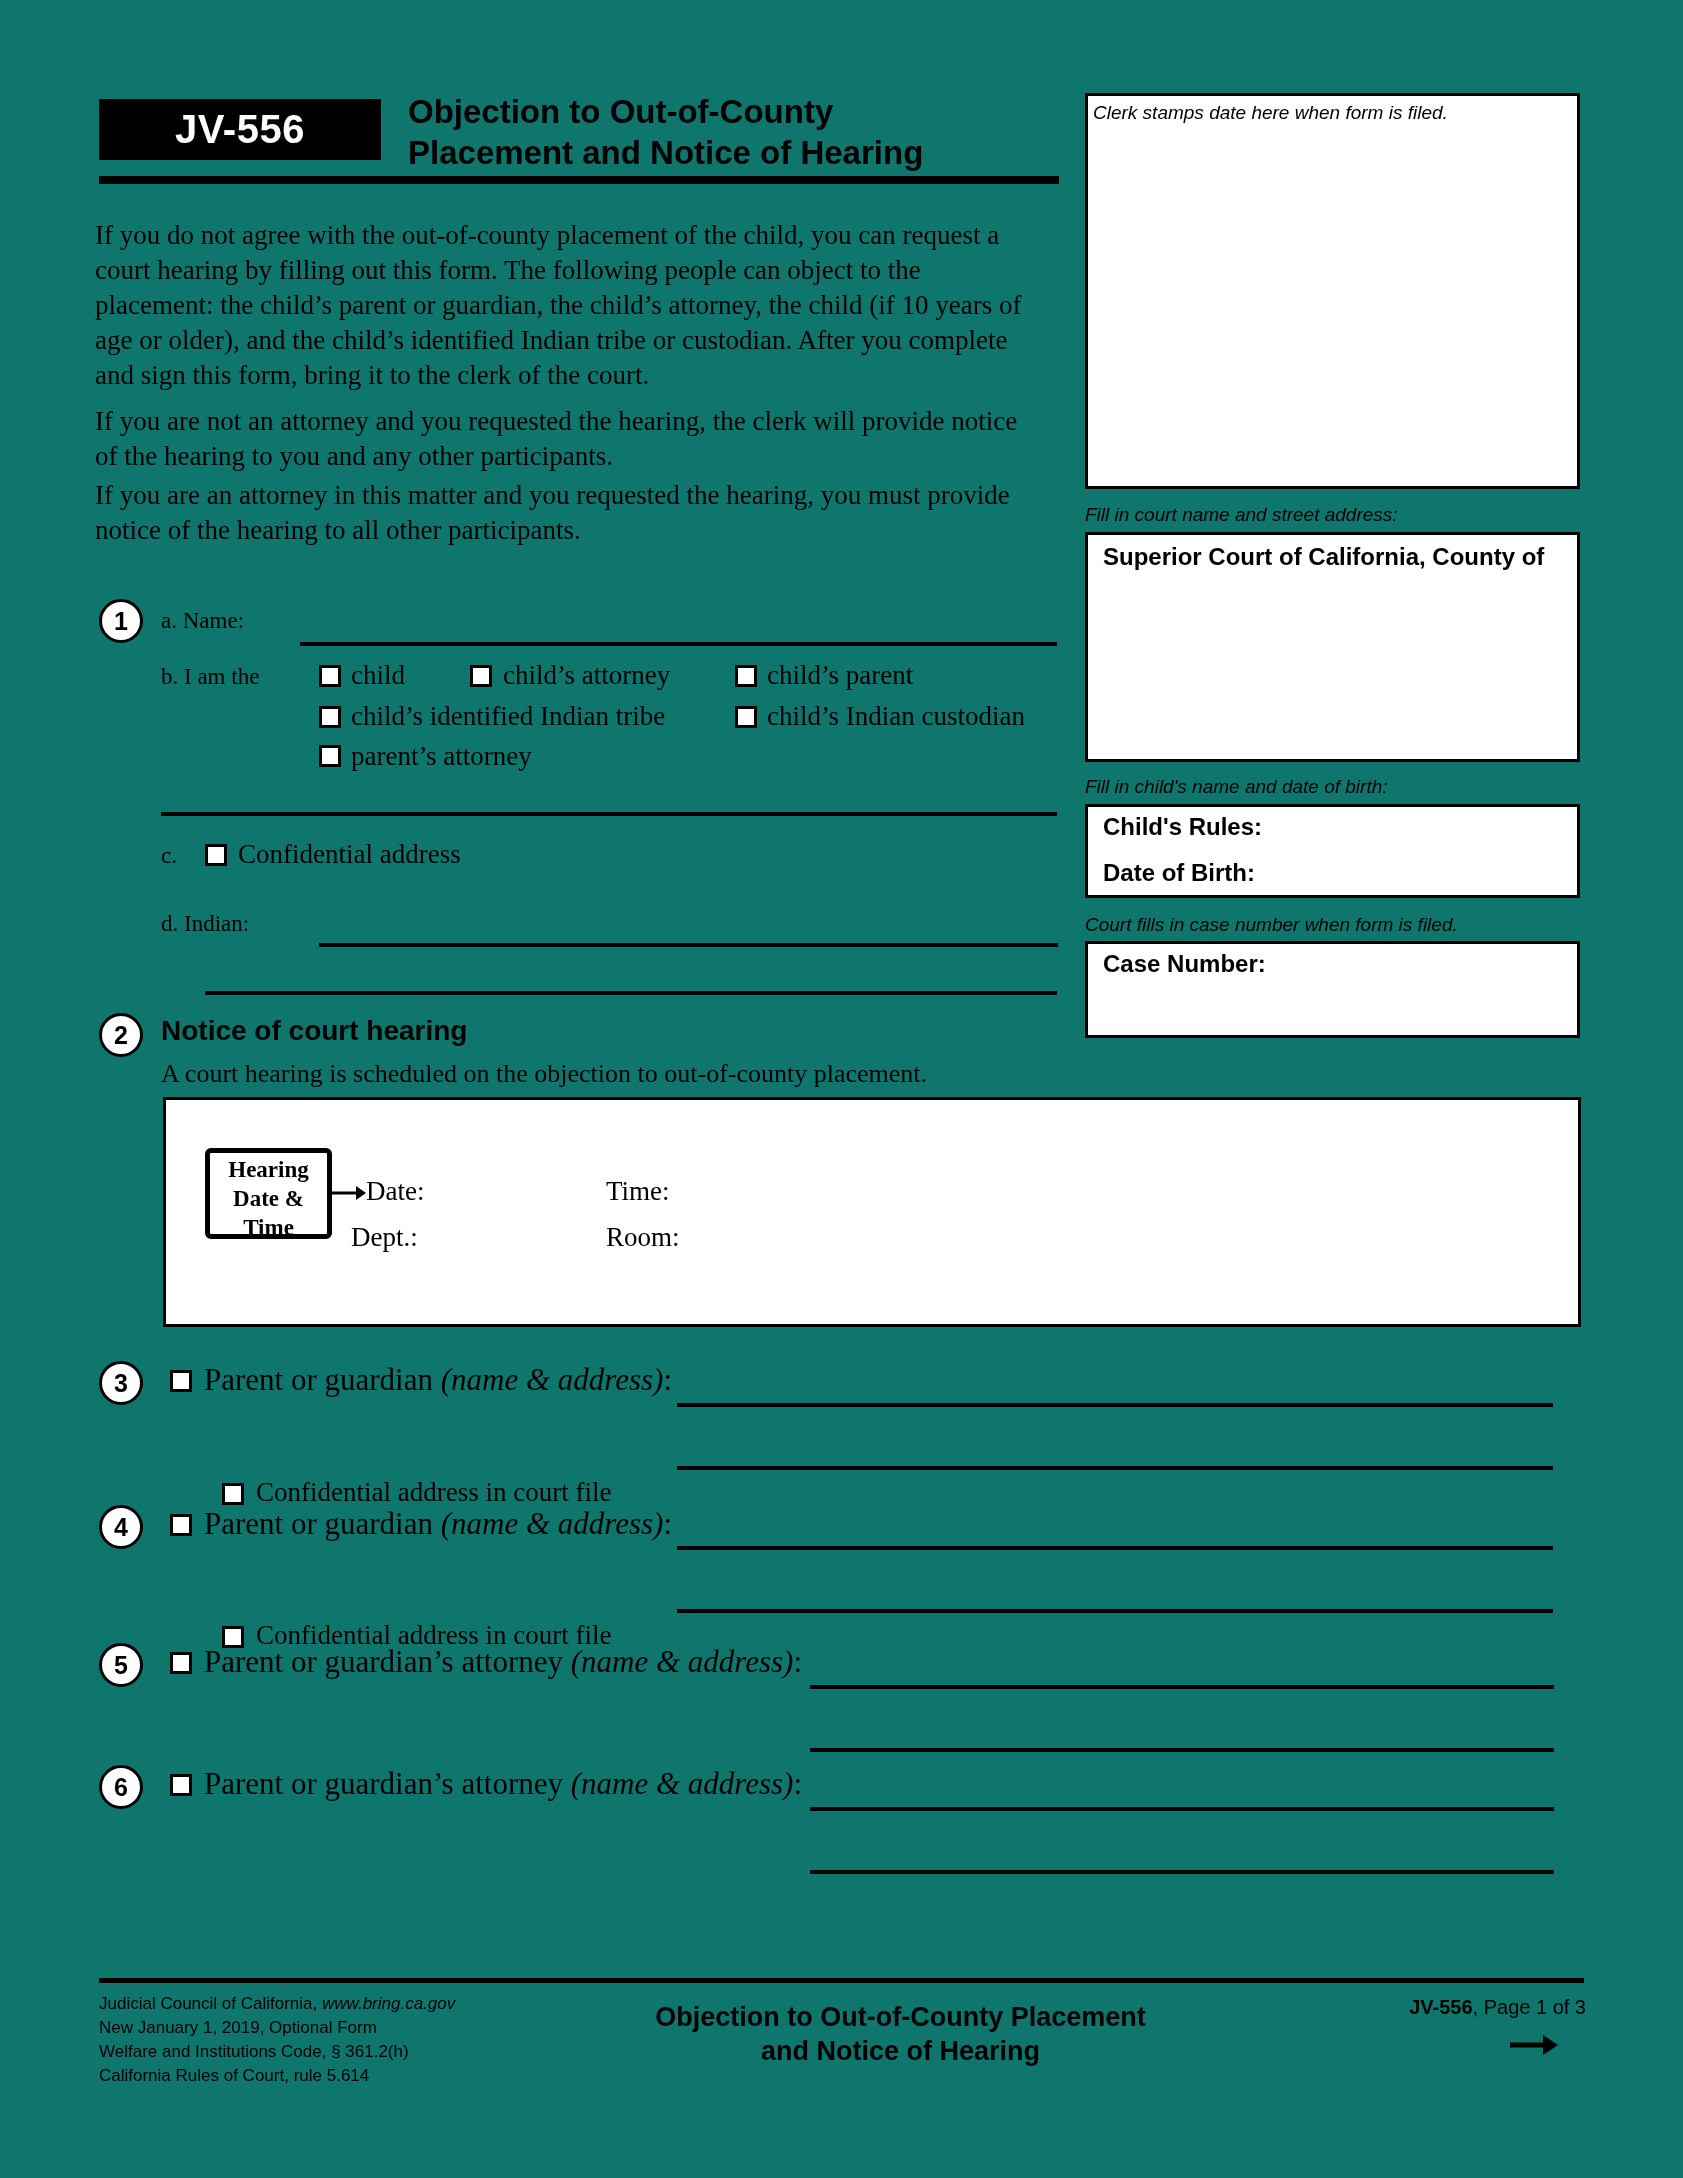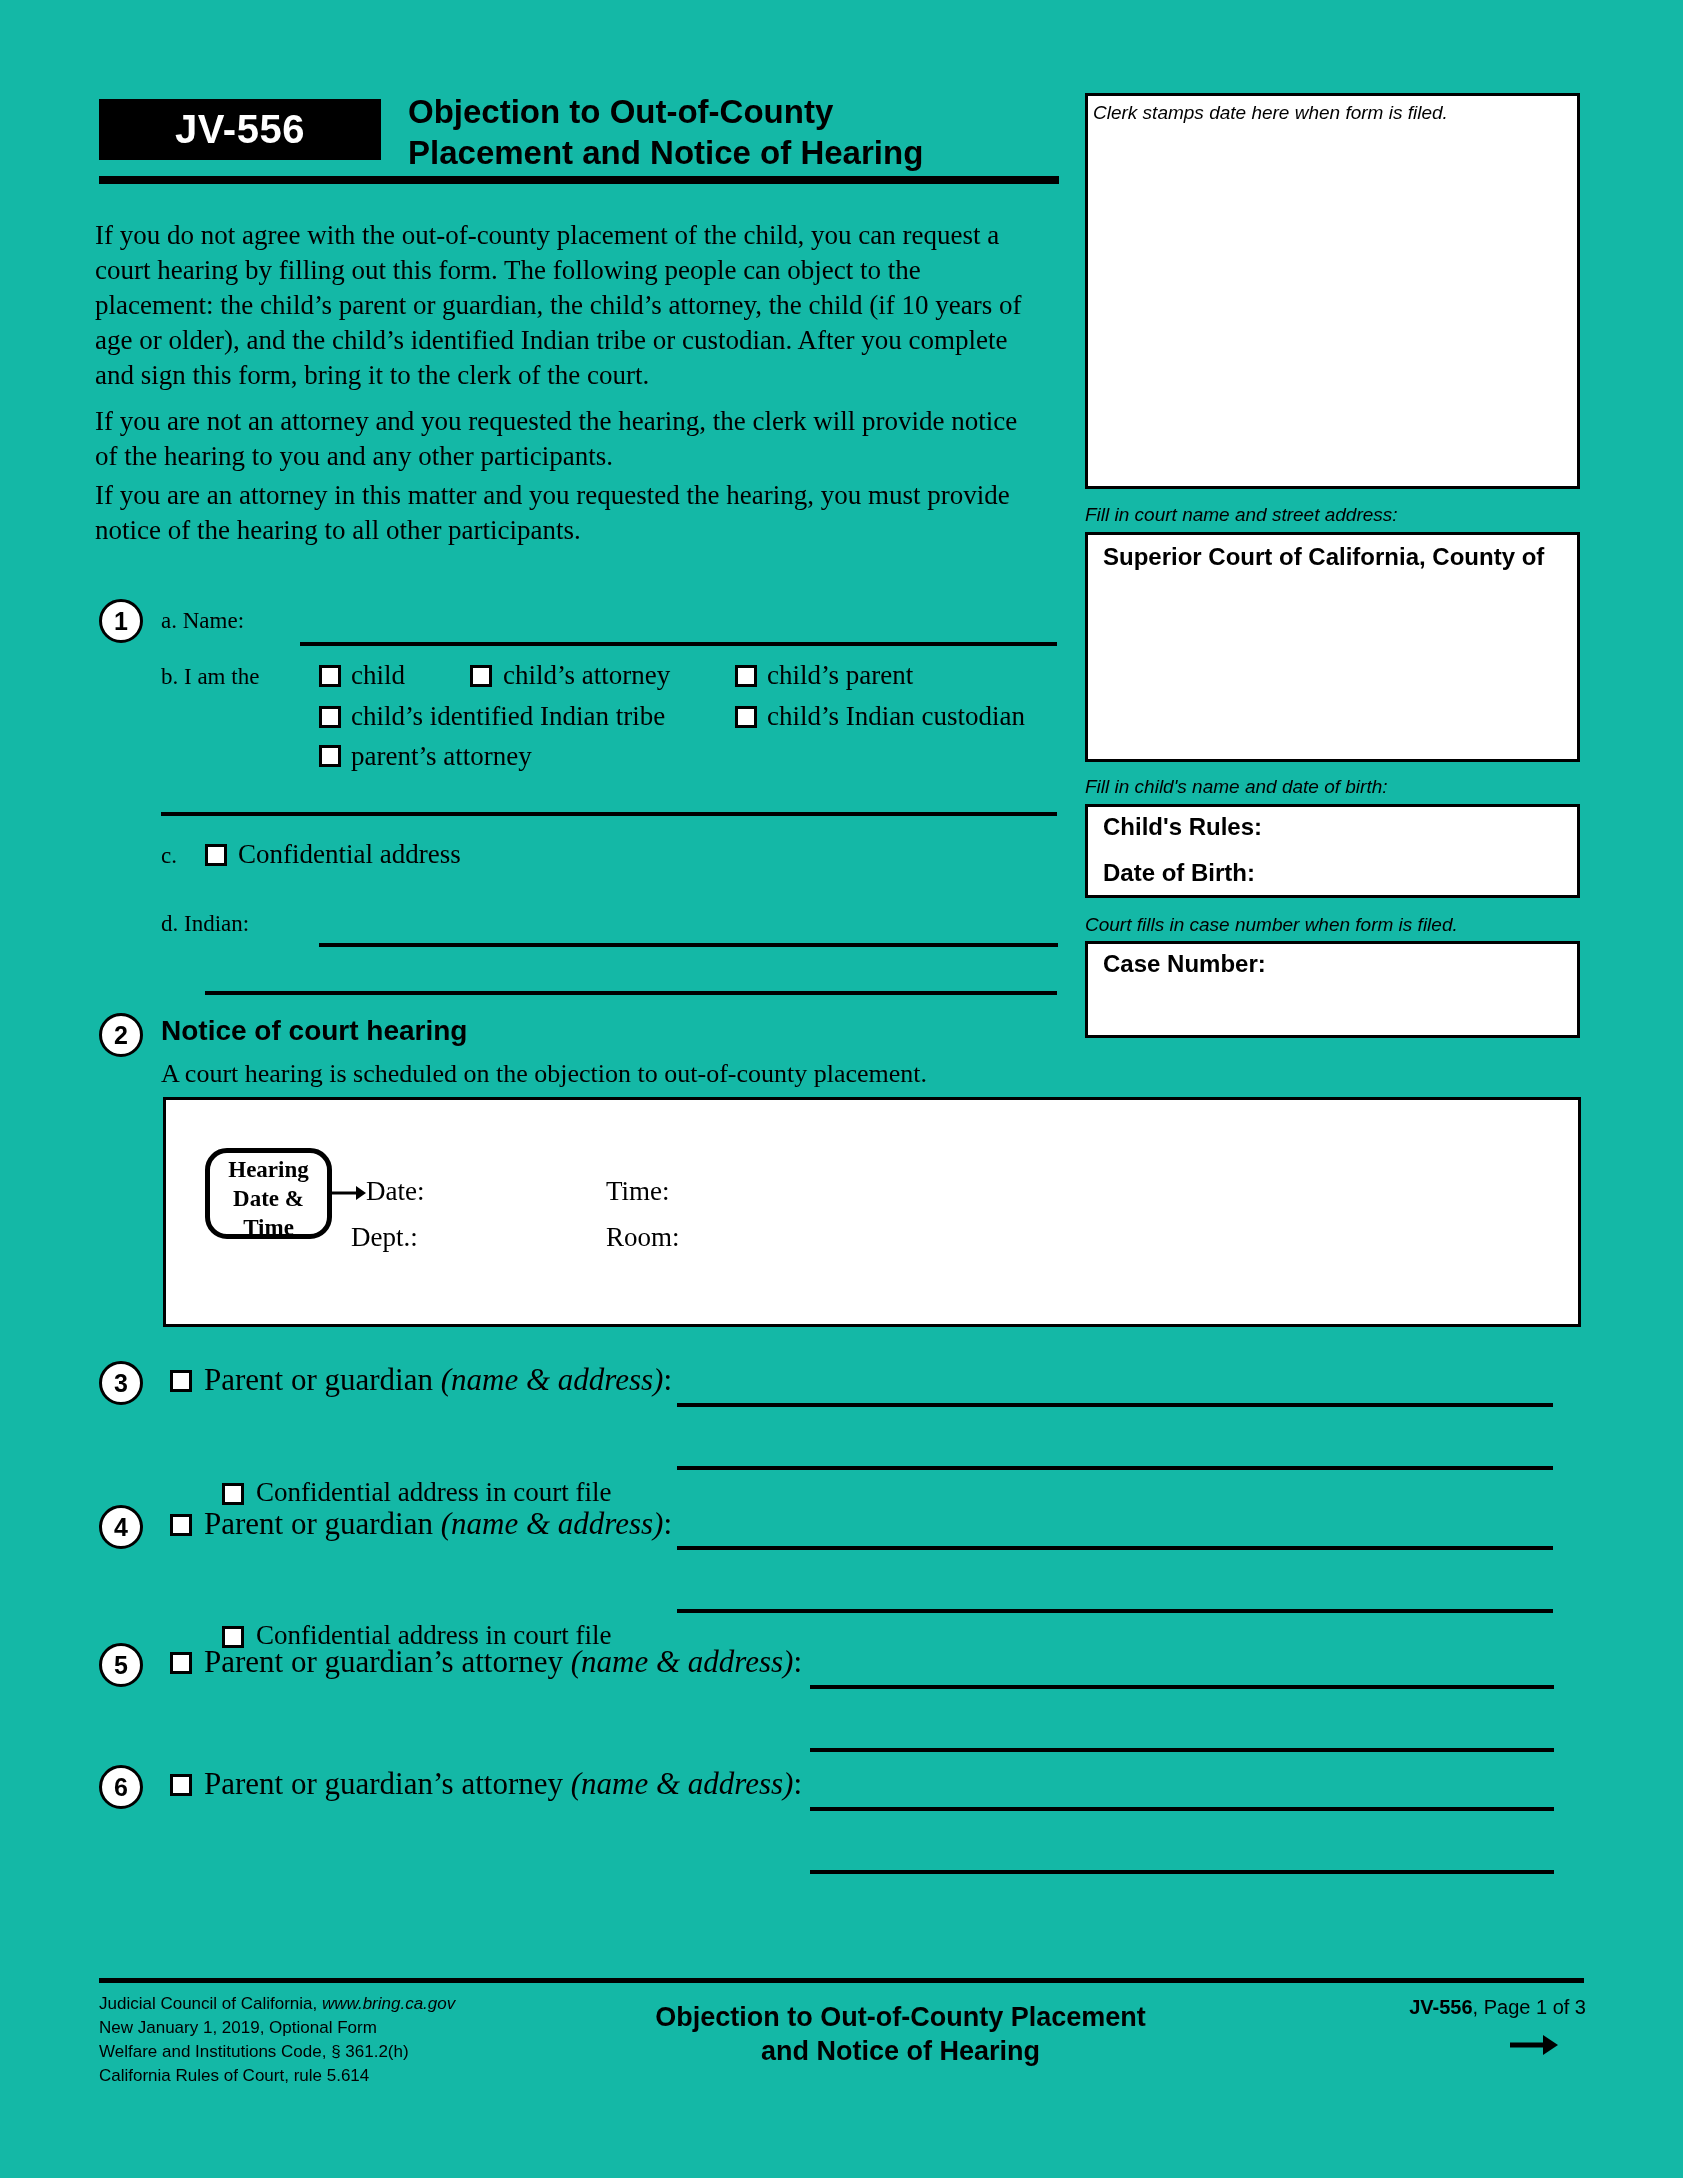--- a/index.html
+++ b/index.html
@@ -4,21 +4,21 @@
 <style>
   html, body {
     margin: 0;
     padding: 0;
     background: #ffffff;
   }
   #page {
     position: relative;
     width: 1683px;
     height: 2178px;
-    background: #14b8a6;
+    background: #0f766e;
     font-family: "Liberation Serif", "DejaVu Serif", serif;
     color: #000000;
     overflow: hidden;
   }
   .abs { position: absolute; }
 
   
   #form-number-badge {
     left: 99px; top: 99px;
     width: 282px; height: 61px;
@@ -163,21 +163,21 @@
   
   #item2-heading { left: 161px; top: 1015px; }
   #item2-subtext { left: 161px; top: 1059px; font-size: 26px; }
 
   #hearing-outer-box { left: 163px; top: 1097px; width: 1418px; height: 230px; }
 
   #hearing-badge {
     left: 205px; top: 1148px;
     width: 127px; height: 91px;
     border: 5px solid #000000;
-    border-radius: 22px;
+    border-radius: 6px;
     box-sizing: border-box;
     background: #ffffff;
     font-family: "Liberation Serif", "DejaVu Serif", serif;
     font-weight: bold;
     font-size: 23px;
     line-height: 29px;
     text-align: center;
     padding-top: 2px;
   }
   #hearing-arrow {

